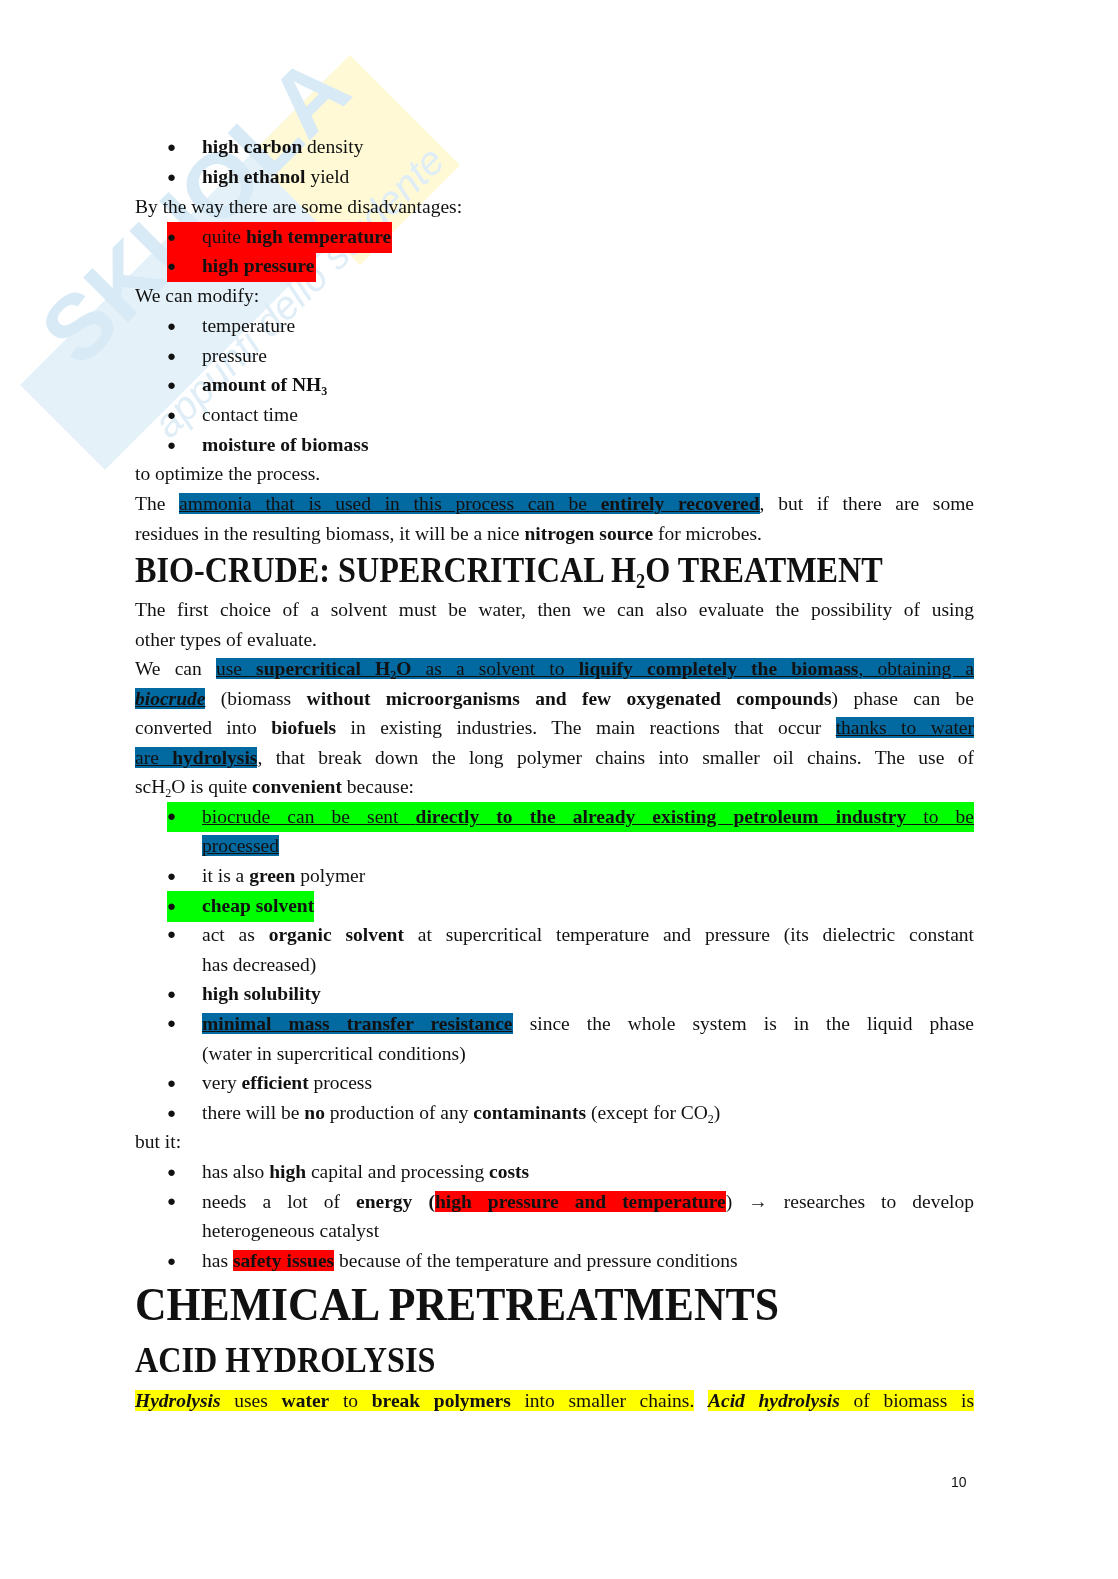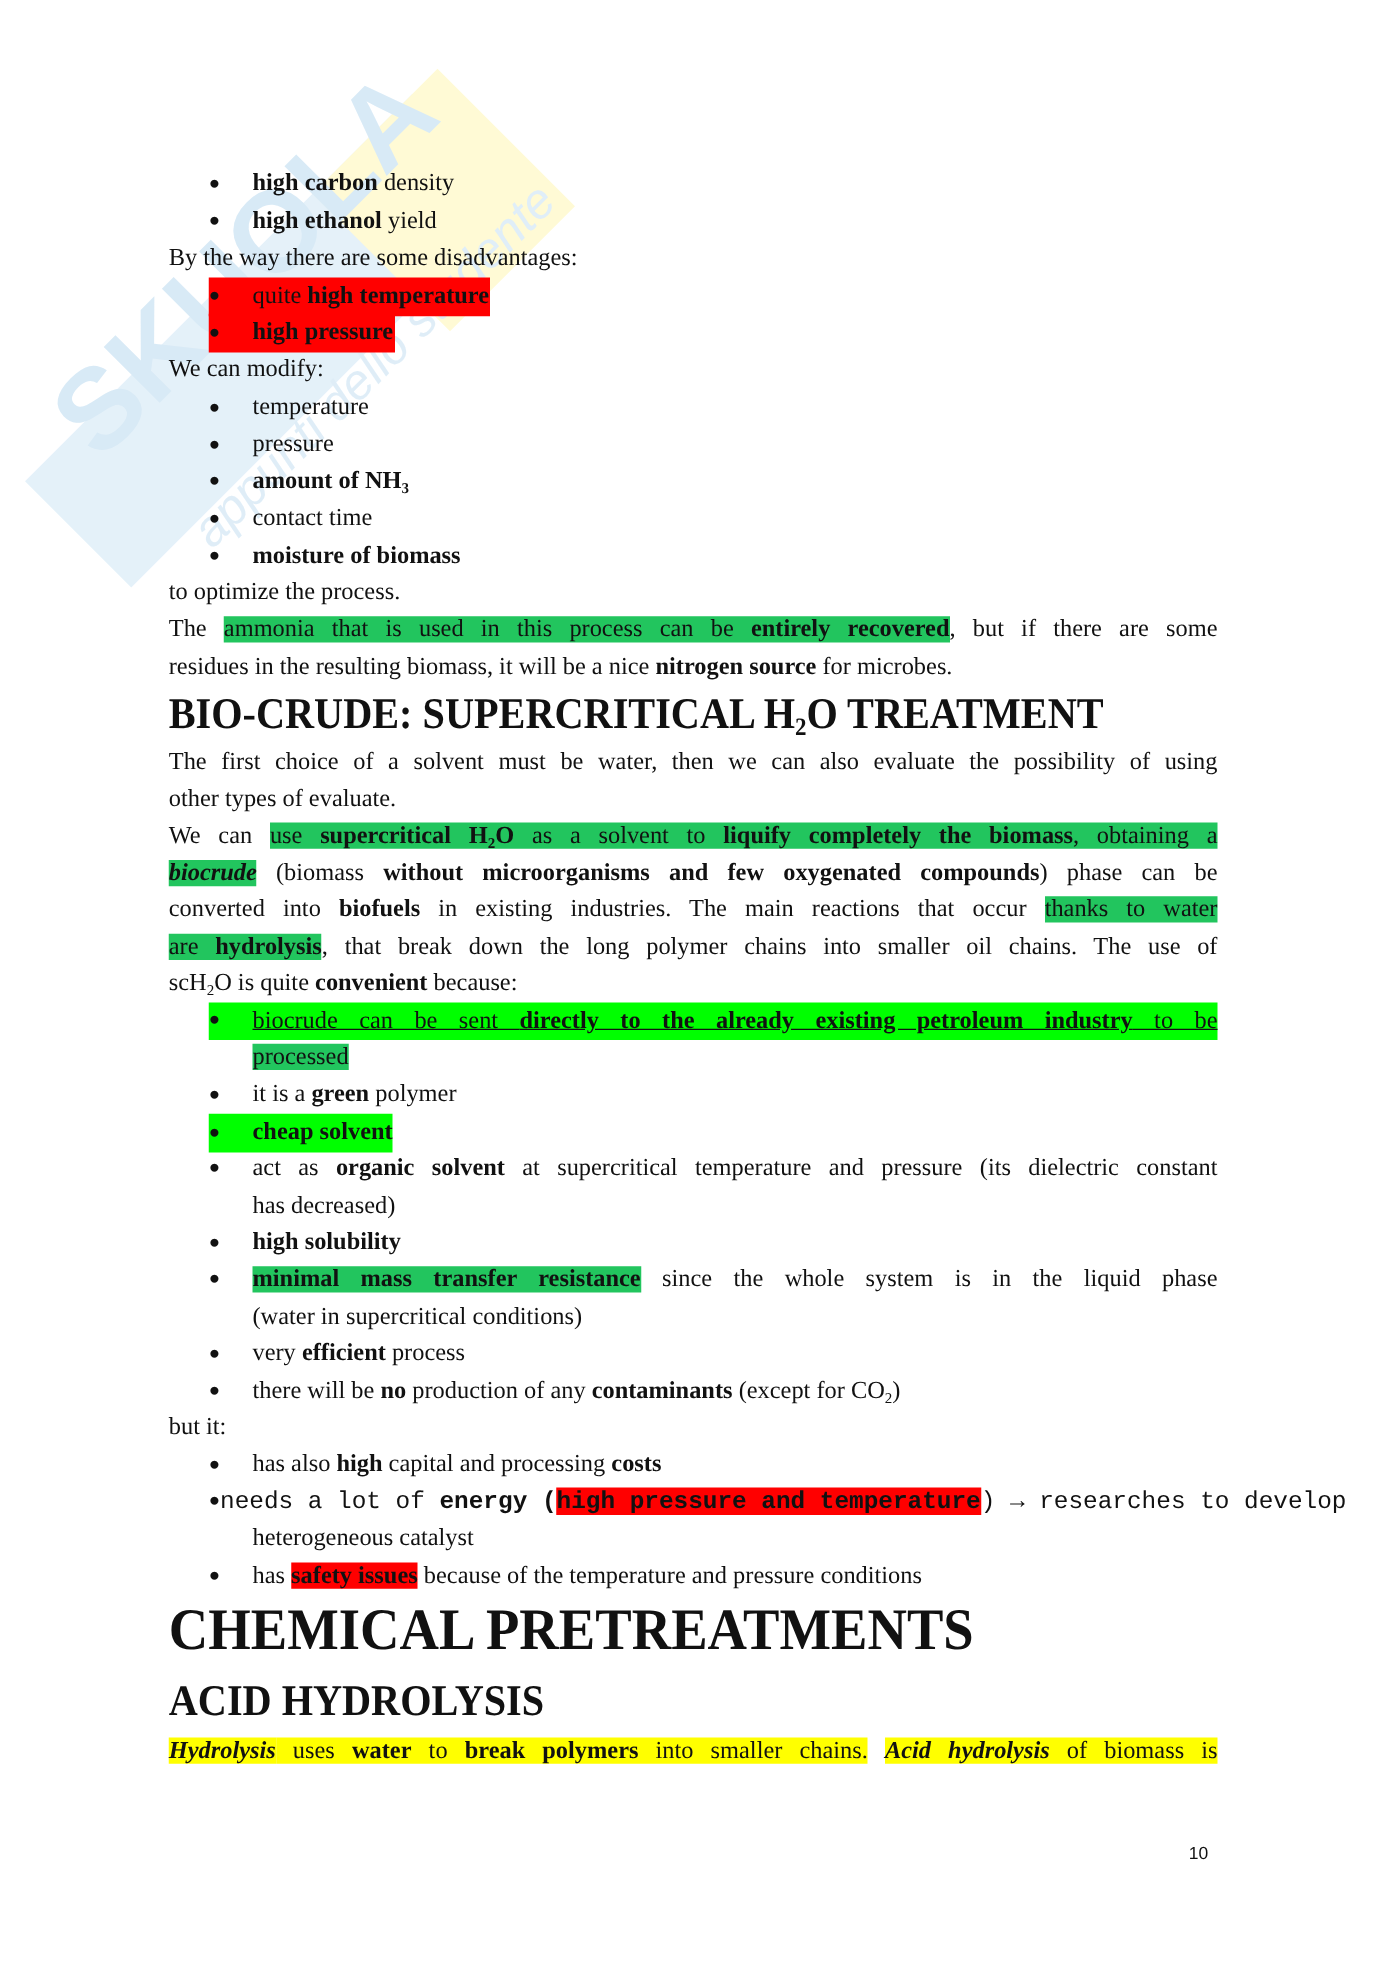--- a/index.html
+++ b/index.html
@@ -5,21 +5,21 @@
   html, body { margin: 0; padding: 0; background: #ffffff; }
   body { width: 1118px; height: 1579px; position: relative; overflow: hidden;
          font-family: "Liberation Serif", "DejaVu Serif", serif; color: #111; }
   .watermark { position: absolute; left: 20px; top: 40px; width: 480px; height: 450px; pointer-events: none; z-index: 0; }
   .page { position: absolute; left: 0; top: 0; width: 966px; height: 1579px; z-index: 1; }
   .line { position: absolute; left: 135px; white-space: nowrap; font-size: 19.5px; line-height: 29.5px; }
   .just { width: 839px; text-align: justify; text-align-last: justify; white-space: normal; }
   .bl { left: 167px; }
   .bul { display: inline-block; width: 35px; font-size: 15px; vertical-align: 1px; }
   .cont { left: 202px; text-align: right; }
-  .hl-g { background: #22c55e; }
+  .hl-g { background: #0369a1; text-decoration: underline; }
   .hl-r { background: #ff0000; }
   .hl-y { background: #ffff00; }
   .red-item { background: #ff0000; padding-right: 1px; }
   .grn-item { background: #00ff00; }
   b { font-weight: bold; }
   sub { font-size: 12px; vertical-align: -4px; line-height: 0; }
   .h2 { position: absolute; left: 135px; font-weight: bold; font-size: 36px; line-height: 40px; white-space: nowrap; transform-origin: left center; }
   .h1 { position: absolute; left: 135px; font-weight: bold; font-size: 48px; line-height: 52px; white-space: nowrap; transform-origin: left center; }
   .pnum { position: absolute; left: 951px; top: 1474px; font-family: "Liberation Sans", sans-serif; font-size: 14px; }
 </style>
@@ -127,21 +127,21 @@
   </div>
 
   <div class="line" style="top:1127px">but it:</div>
 
   <div class="line bl" style="top:1157px">
     <span class="bul">●</span><span>has also </span><b>high</b><span> capital and processing </span><b>costs</b>
   </div>
   <div class="line bl" style="top:1187px; width:807px;">
     <div style="display:flex;width:807px;">
         <span class="bul">●</span>
-        <span style="flex:1;text-align:justify;text-align-last:justify;display:block;font-family:Liberation Mono, monospace;"><span>needs a lot of </span><b>energy</b><b> (</b><b class="hl-r">high pressure and temperature</b><span>) → researches to develop</span></span>
+        <span style="flex:1;text-align:justify;text-align-last:justify;display:block;"><span>needs a lot of </span><b>energy</b><b> (</b><b class="hl-r">high pressure and temperature</b><span>) → researches to develop</span></span>
       </div>
   </div>
   <div class="line cont" style="top:1216px">heterogeneous catalyst</div>
   <div class="line bl" style="top:1246px">
     <span class="bul">●</span><span>has </span><b class="hl-r">safety issues</b><span> because of the temperature and pressure conditions</span>
   </div>
 
   <div class="h1" style="top:1278px; font-size:47px; transform:scaleX(0.93);">CHEMICAL PRETREATMENTS</div>
   <div class="h2" style="top:1341px; font-size:35px; transform:scaleX(0.92);">ACID HYDROLYSIS</div>
 

